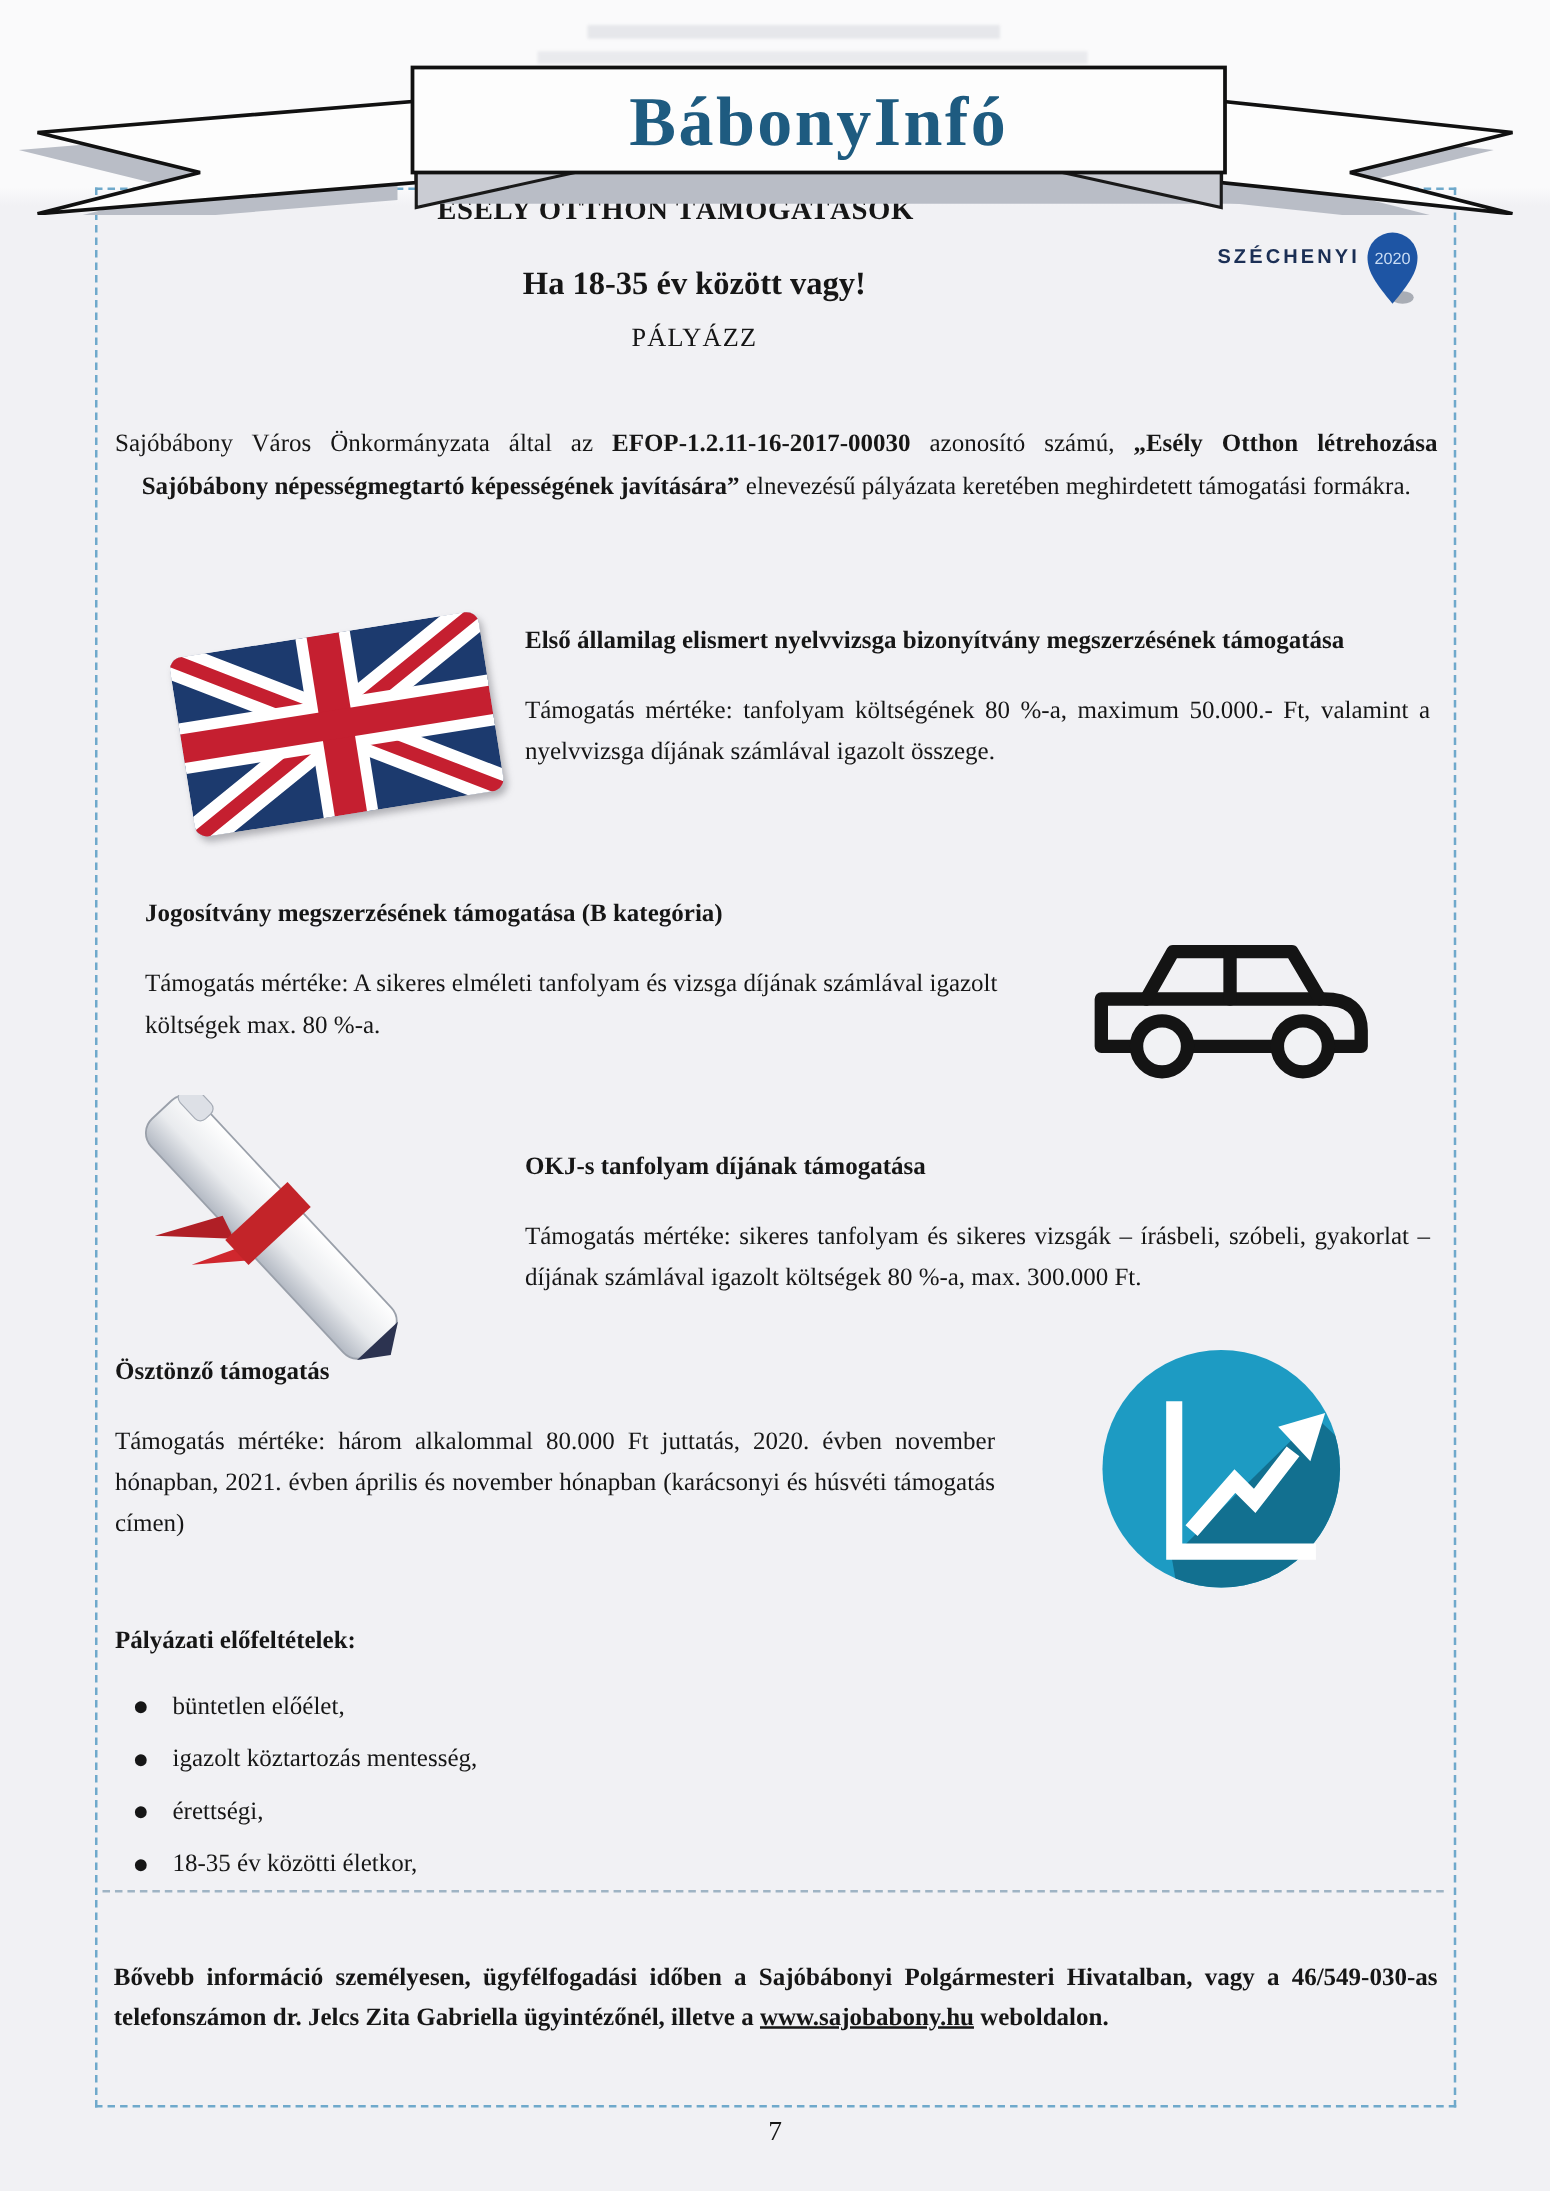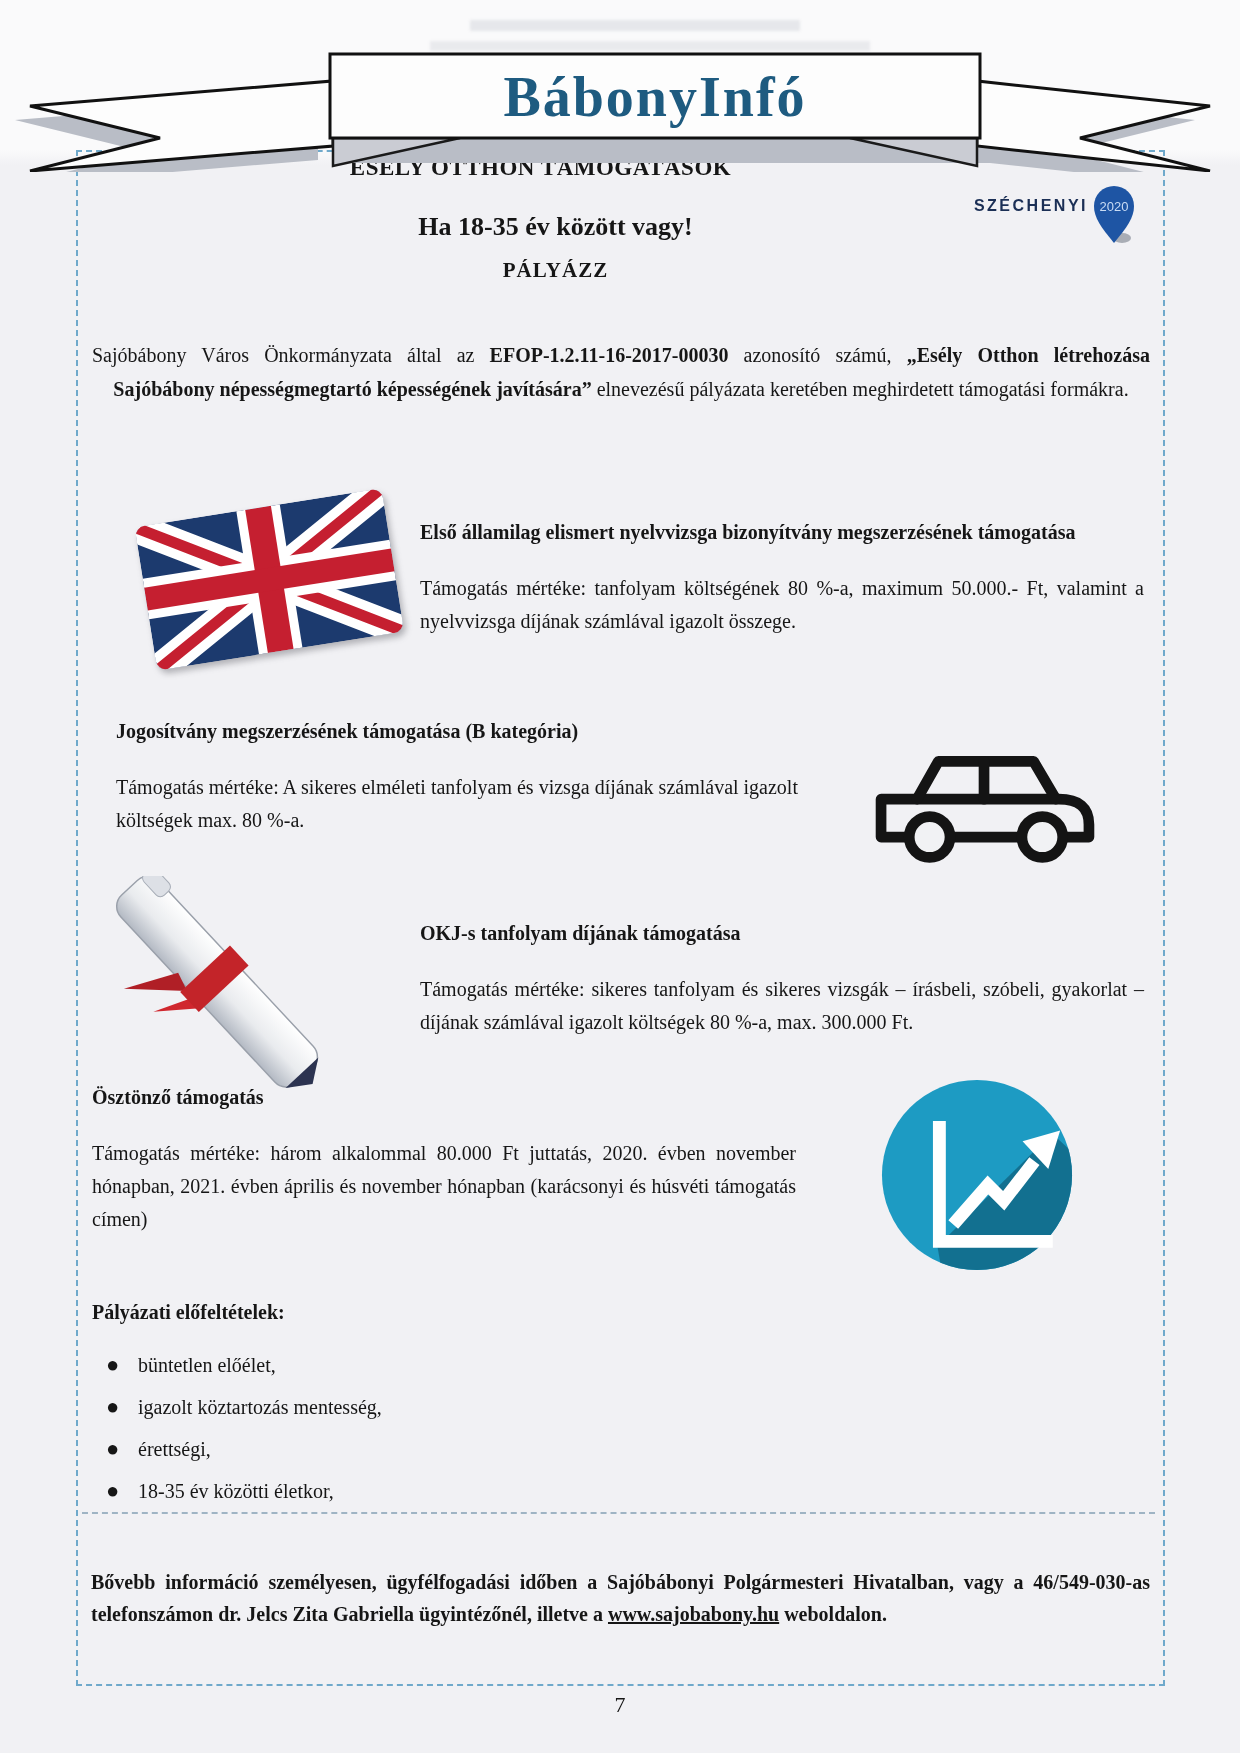--- a/index.html
+++ b/index.html
@@ -24,27 +24,27 @@
   }
   .abs{position:absolute;}
   .doc-title{top:3px;left:0;width:100%;box-sizing:border-box;padding-right:160px;
     text-align:center;font-size:23px;font-weight:bold;letter-spacing:.5px;}
   .szechenyi{top:33px;right:26px;display:flex;align-items:flex-start;gap:3px;}
   .szechenyi .word{font-family:"Liberation Sans",sans-serif;font-weight:bold;font-size:16px;
     letter-spacing:2.5px;color:#1b2f55;margin-top:12px;}
   .subtitle{top:60px;left:0;width:100%;box-sizing:border-box;padding-right:130px;
     text-align:center;font-size:26px;font-weight:bold;}
   .cta{top:106px;left:0;width:100%;box-sizing:border-box;padding-right:130px;
-    text-align:center;font-size:21px;font-weight:bold;letter-spacing:1px;}
+    text-align:center;font-size:21px;font-weight:normal;letter-spacing:1px;}
   .intro{top:145px;left:14px;width:1058px;font-size:20px;line-height:34px;
     text-align:justify;text-align-last:center;margin-top:41px;}
   .bold{font-weight:bold;}
   .flag-wrap{top:330px;left:36px;width:310px;height:190px;}
   .flag-wrap svg{filter:drop-shadow(3px 4px 3px rgba(60,60,70,.35));}
-  .lang-text{top:345px;left:342px;width:724px;margin-top:20px;}
+  .lang-text{top:345px;left:342px;width:724px;}
   .sec-heading{font-size:20px;font-weight:bold;line-height:31px;text-align:justify;}
   .sec-heading.noj{text-align:left;}
   .sec-body{font-size:20px;line-height:33px;margin-top:24px;}
   .just{text-align:justify;}
   .license-block{top:564px;left:14px;width:716px;margin-left:24px;}
   .car-wrap{top:585px;left:788px;width:238px;height:136px;}
   .okj-icon-wrap{top:724px;left:16px;width:246px;height:214px;}
   .okj-text{top:766px;left:342px;width:724px;}
   .incentive-block{top:930px;left:14px;width:704px;}
   .chart-wrap{top:924px;left:800px;width:198px;height:198px;}

